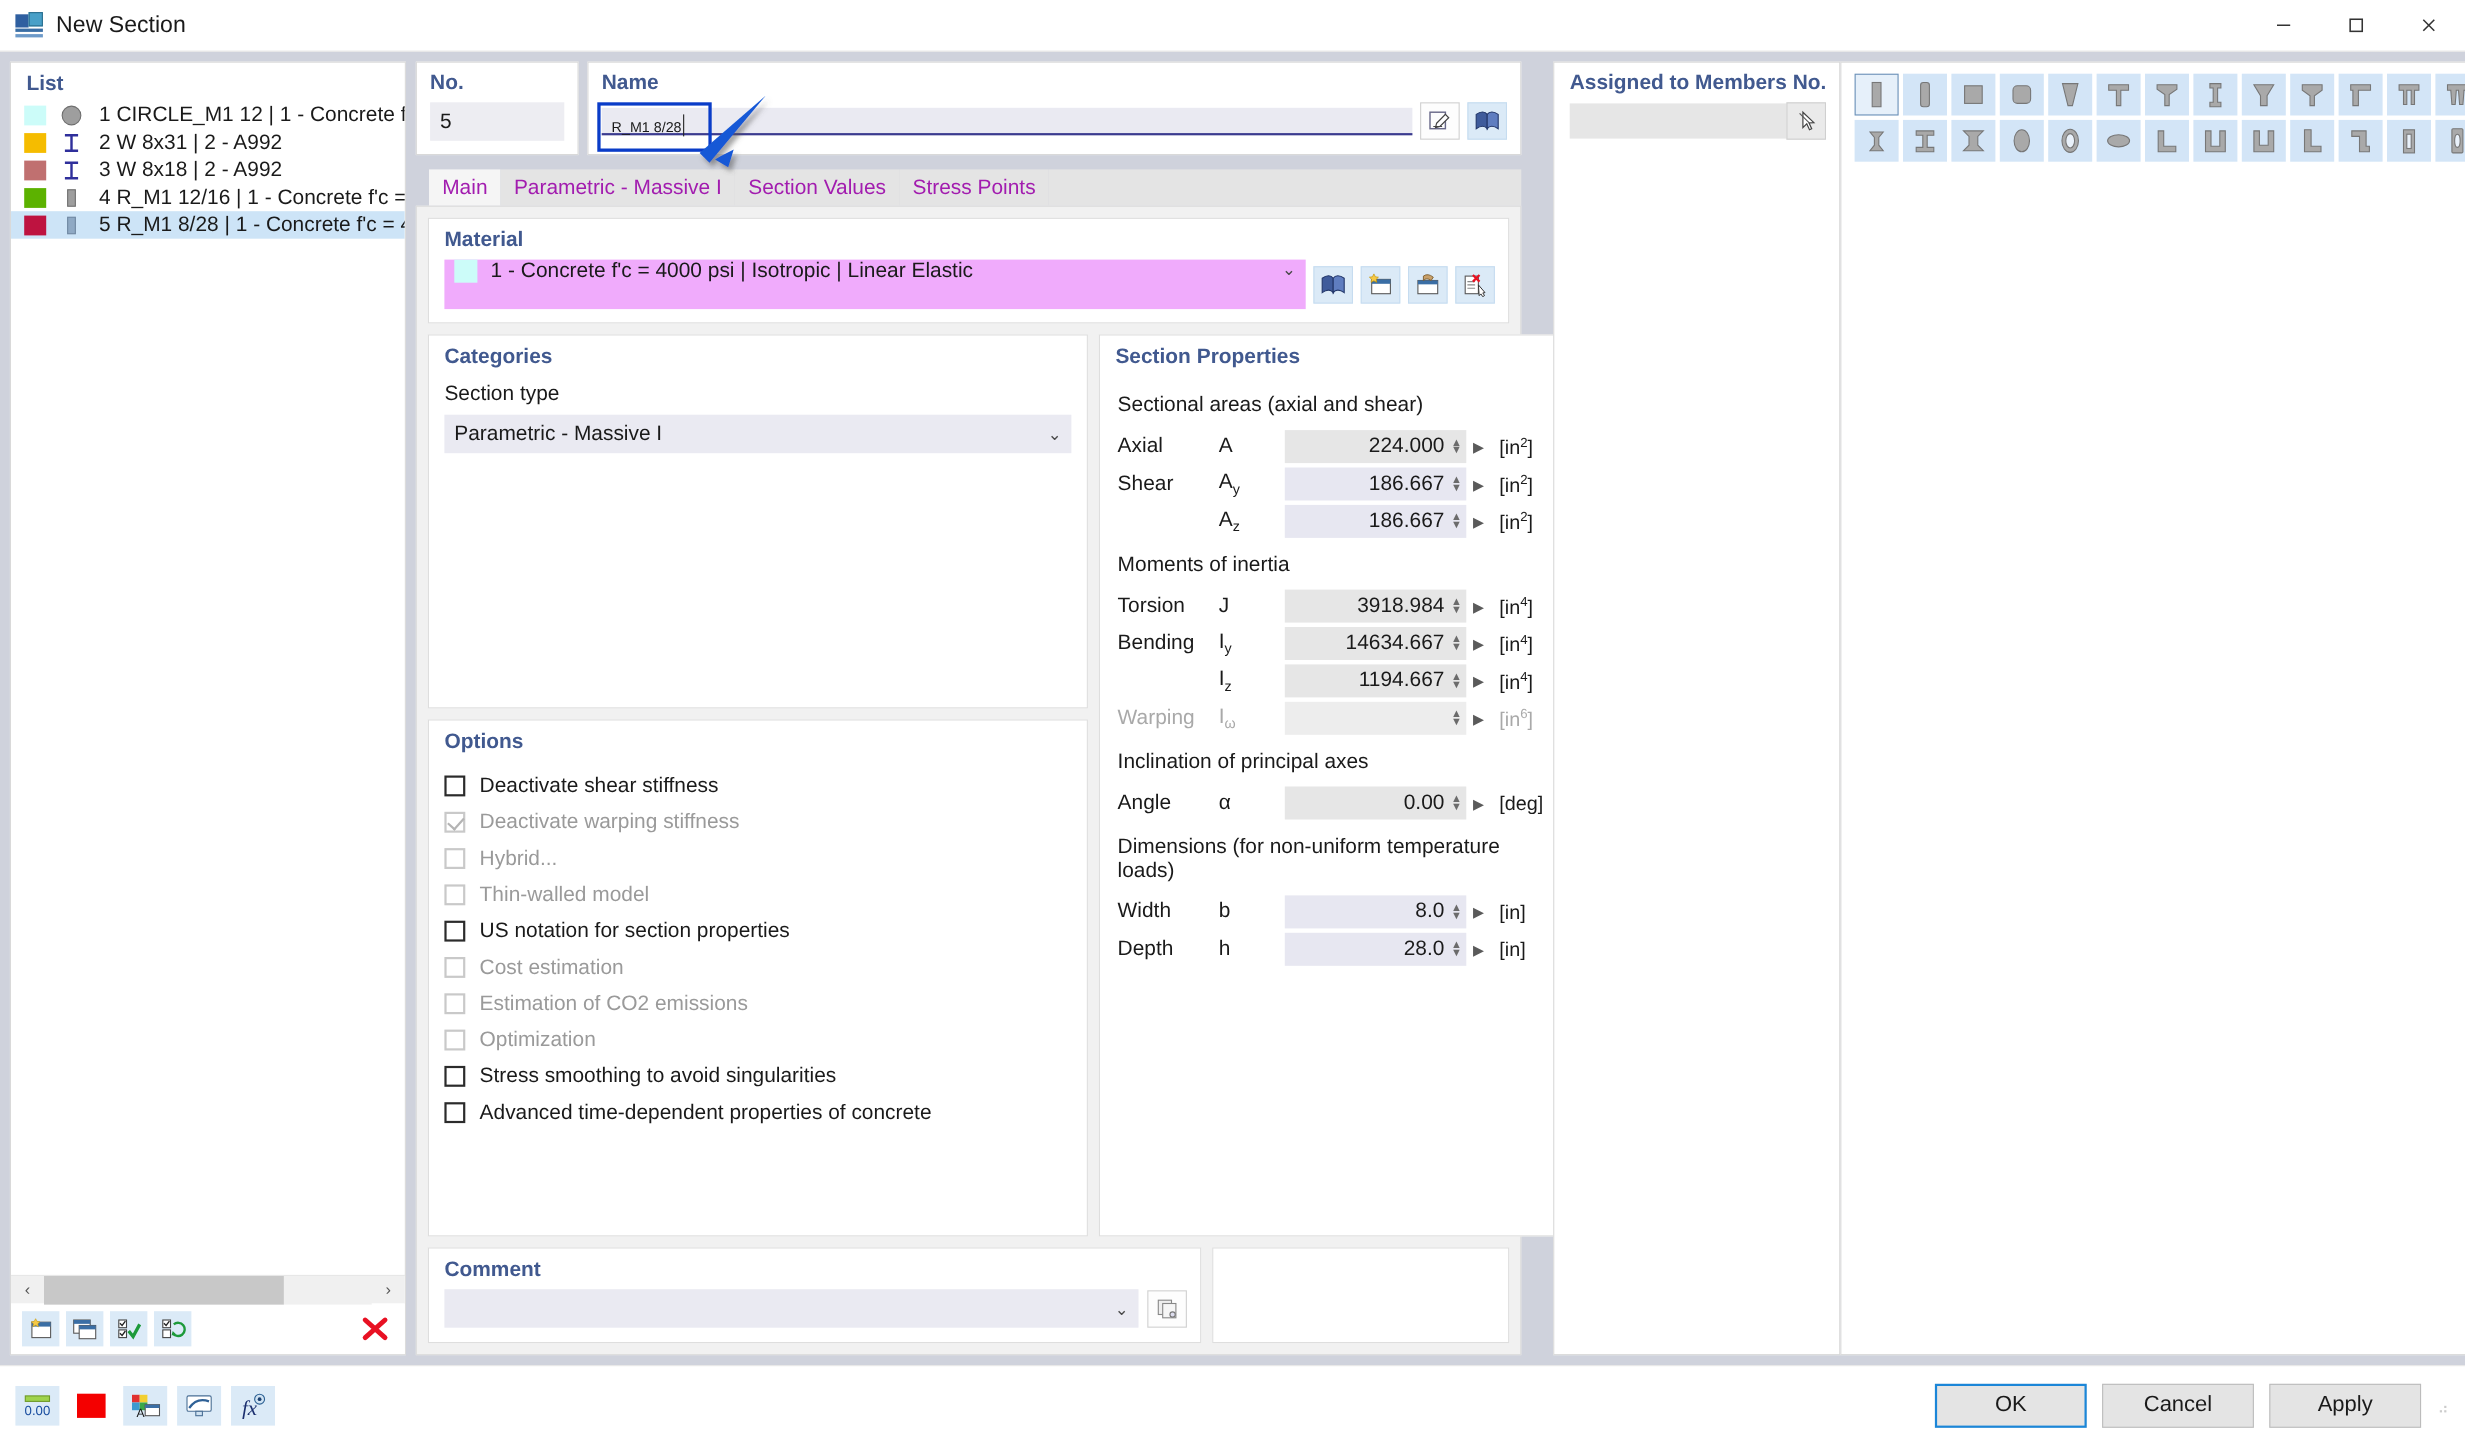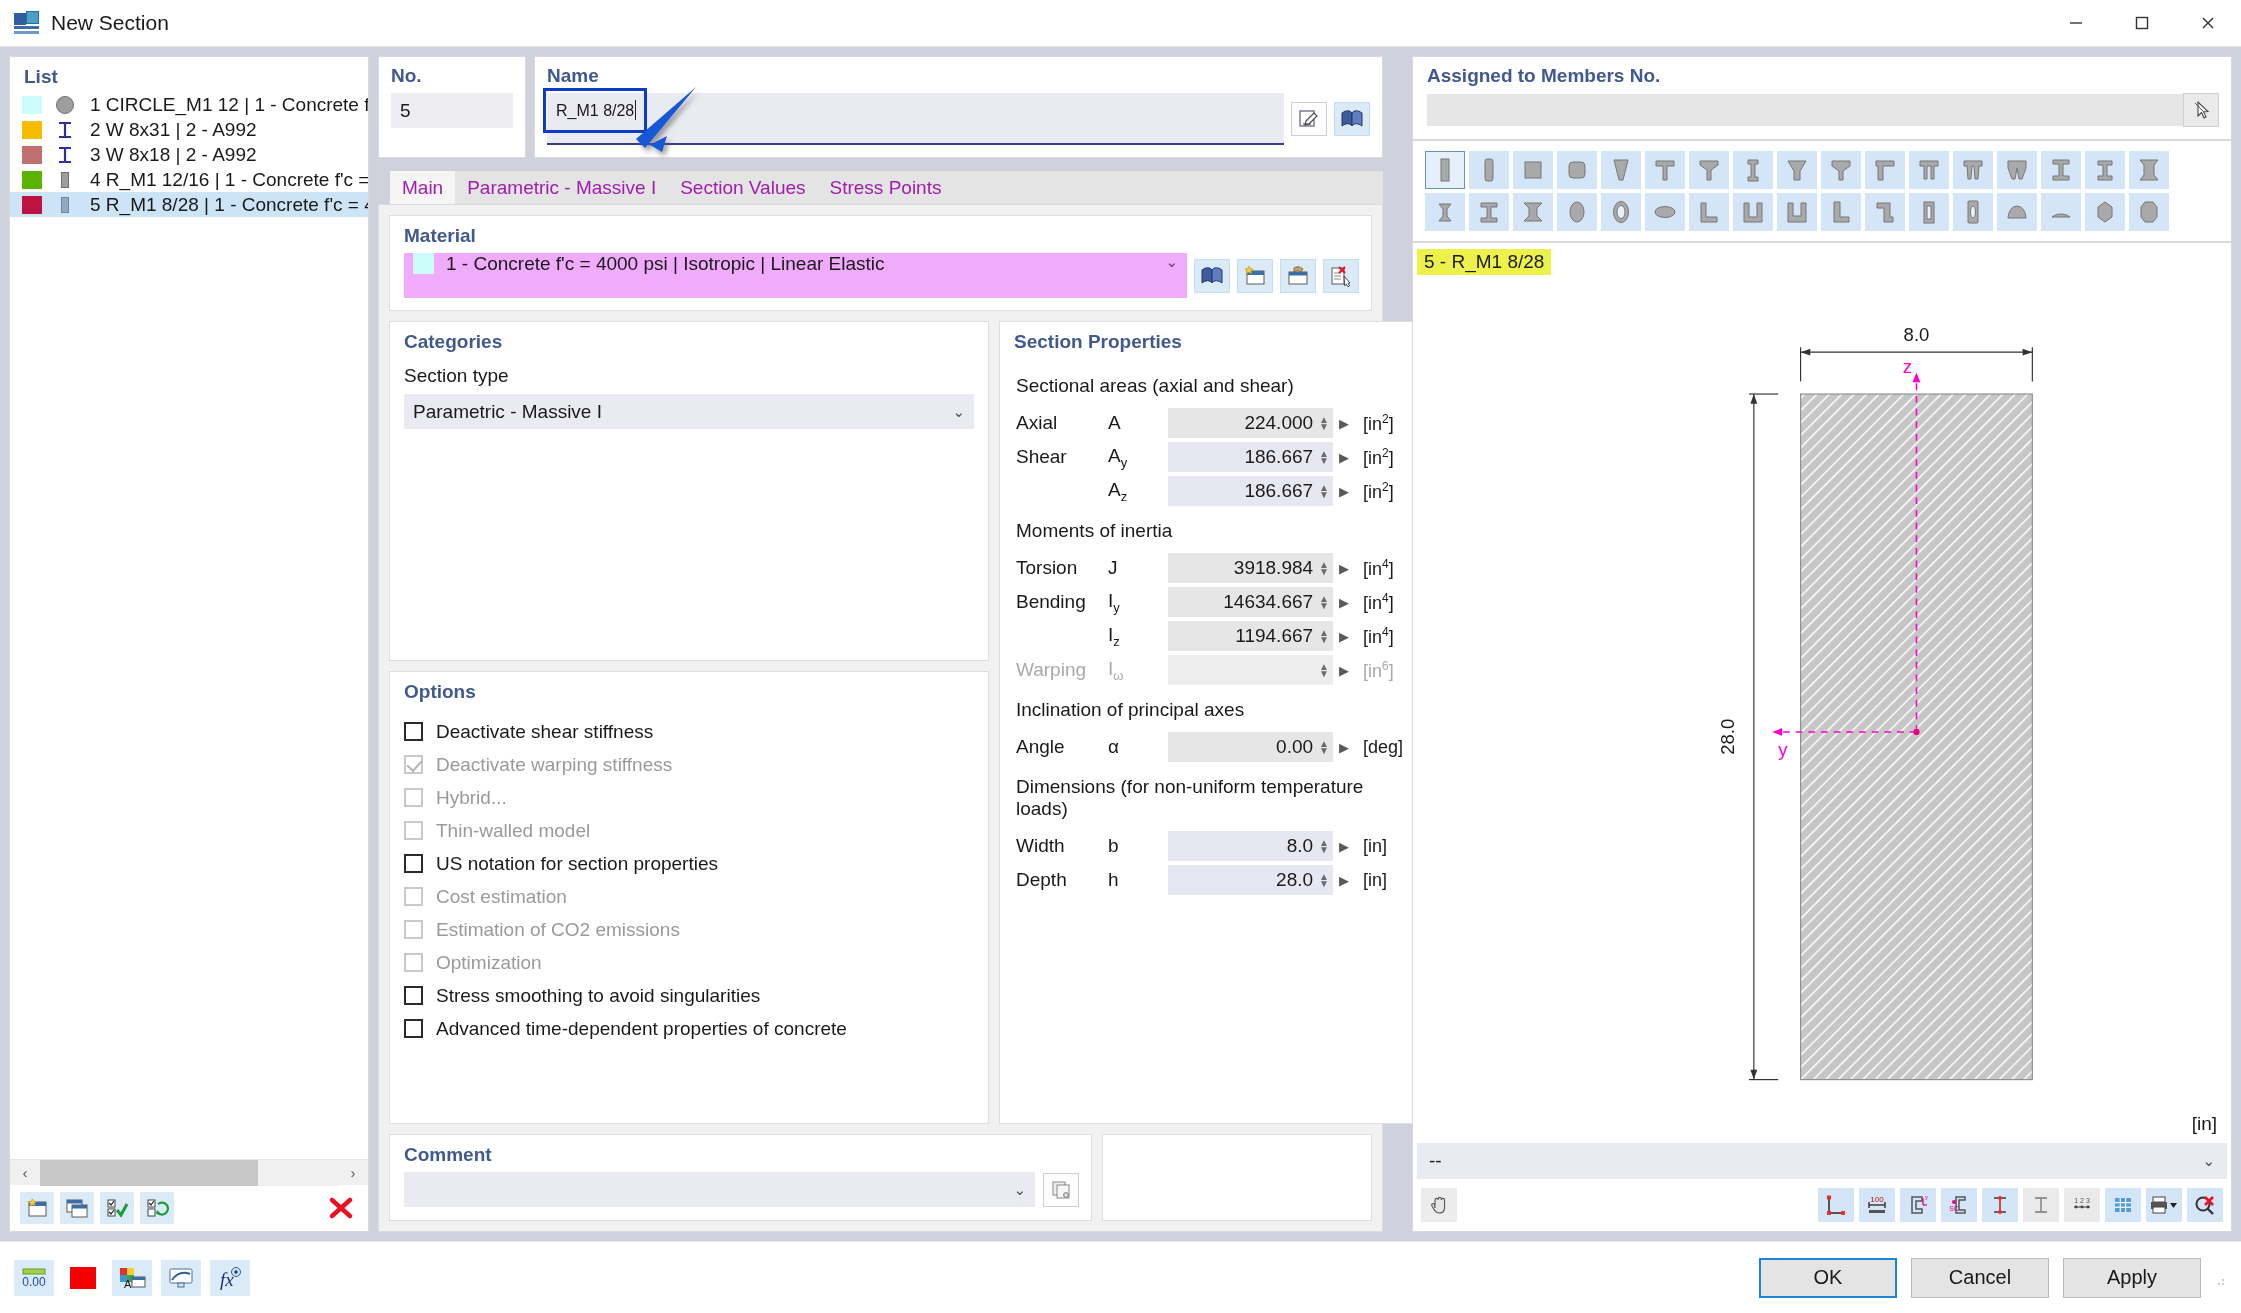--- a/index.html
+++ b/index.html
@@ -57,21 +57,21 @@
   .center-panel { flex:1; display:flex; flex-direction:column; margin-left:9px; min-width:0; }
   .row-no-name { display:flex; gap:0px; align-items:stretch; }
   .fld-box { background:#ffffff; border:1px solid #d9d9d9; padding:8px 12px 12px 12px; }
   .fld-label { color:#41598f; font-weight:bold; font-size:19px; margin-bottom:6px; }
   .no-box { width:148px; }
   .name-box { flex:1; margin-left:8px; display:flex; flex-direction:column; min-width:0;}
   .name-row { display:flex; align-items:center; gap:7px; }
   .inp { background:#eaeaf2; height:35px; line-height:35px; padding:0 9px; font-size:19px; color:#1a1a1a; }
   .inp.readonly { background:#ededf2; }
   .name-input-wrap { position:relative; flex:1; min-width:0; }
-  .name-input { background:#eaeaf2; height:52px; line-height:35px; padding:0 9px; font-size:16px; border-bottom:2px solid #3b3b8f;}
+  .name-input { background:#eaeaf2; height:25px; line-height:35px; padding:0 9px; font-size:13px; border-bottom:2px solid #3b3b8f;}
   .focus-ring { position:absolute; left:-4px; top:-5px; width:104px; height:45px; border:3px solid #0a3cc8; pointer-events:none; }
   .caret { display:inline-block; width:1px; height:20px; background:#222; vertical-align:-4px; margin-left:1px; }
   .ibtn { width:36px; height:34px; display:flex; align-items:center; justify-content:center; border:1px solid #d0d0d0; background:#fdfdfd; }
   .ibtn.blue { background:#dbeaf7; border-color:#c6dcf0; }
 
   
   .tabstrip { display:flex; align-items:flex-end; height:37px; margin-top:9px; padding-left:12px; background:transparent;}
   .tab { height:33px; line-height:33px; padding:0 12px; font-size:19px; color:#a21caf; background:#e4e4e4; }
   .tab.active { background:#f5f5f5; }
   .tabstrip .fill { flex:1; height:33px; background:#e4e4e4; }
@@ -131,21 +131,21 @@
   
   .bottom-row { display:flex; gap:10px; margin-top:10px; }
   .comment-group { flex:1; padding-bottom:13px;}
   .comment-row { display:flex; align-items:center; gap:8px; padding:0 12px 0 14px; }
   .comment-select { flex:1; background:#eaeaf2; height:35px; display:flex; align-items:center; padding:0 9px; }
   .sidebox { width:270px; background:#fff; border:1px solid #dedede; }
 
   
   .right-panel {
     width: 840px; background:#ffffff; border:1px solid #d9d9d9; margin-left:9px;
-    display:flex; flex-direction:column; flex:0 0 auto;padding-left:20px;
+    display:flex; flex:0 0 auto;padding-left:20px;
   }
   .assigned-box { background:#fff; border:1px solid #d9d9d9; padding:8px 12px 12px 14px; flex:0 0 auto;}
   .assigned-row { display:flex; align-items:center; gap:0px; }
   .assigned-input { flex:1; background:#e6e6e6; height:32px; }
   .assigned-btn { width:36px; height:34px; border:1px solid #cfcfcf; background:#eaeaea; display:flex; align-items:center; justify-content:center;}
 
   .shapes-panel { background:#ffffff; border:1px solid #d9d9d9; padding:10px 12px; flex:0 0 auto; }
   .shape-row { display:flex; gap:4px; }
   .shape-row + .shape-row { margin-top:4px; }
   .shape-cell { width:40px; height:38px; background:#d3e5f7; display:flex; align-items:center; justify-content:center; }

